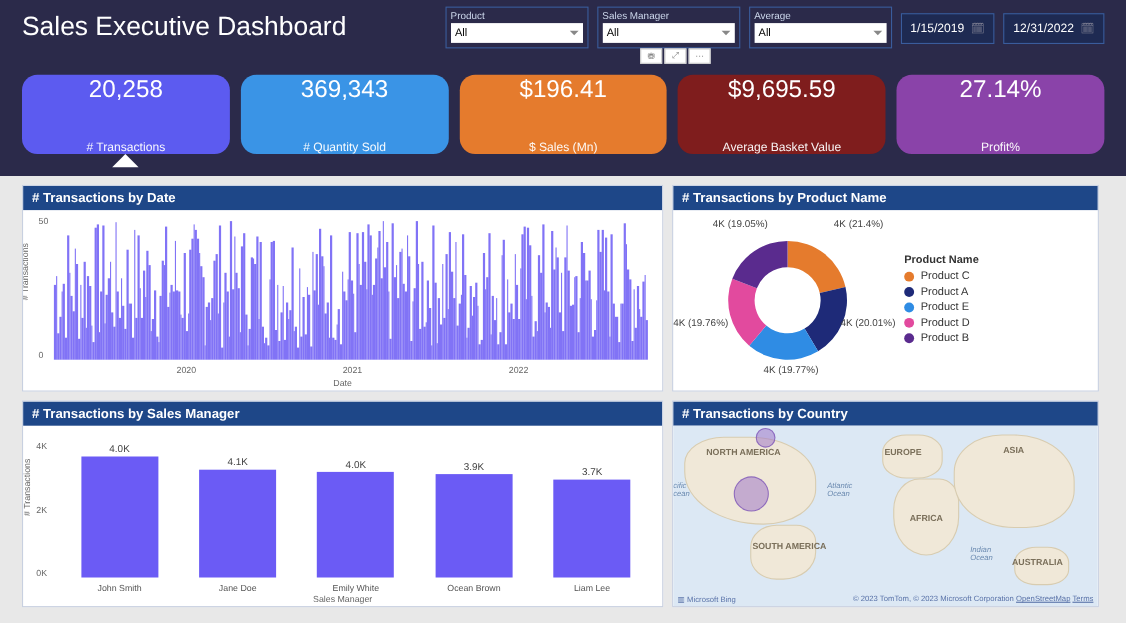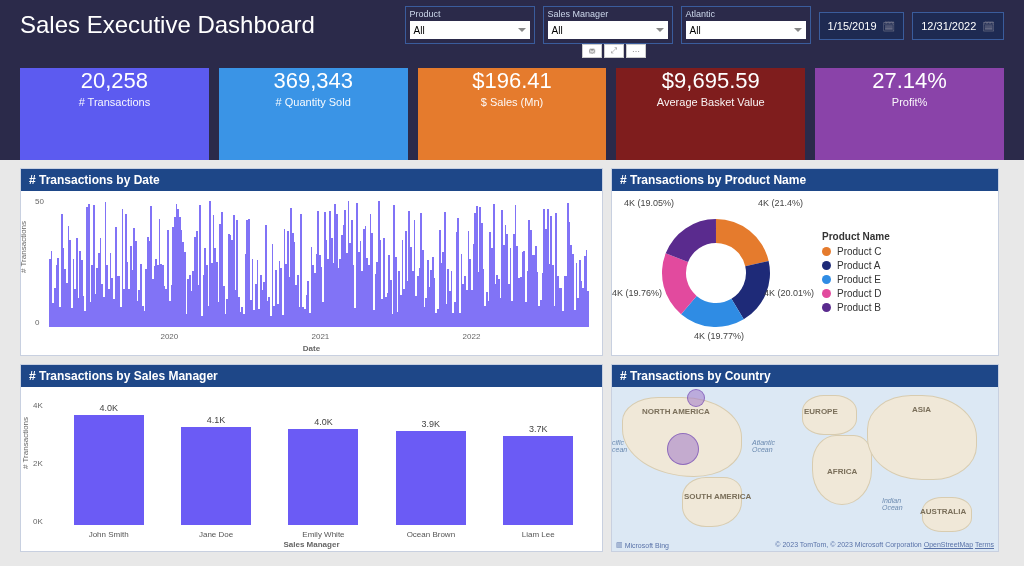--- a/index.html
+++ b/index.html
@@ -74,28 +74,29 @@
   .kpi-strip {
     background: #2b2a4a;
     height: 120px;
     padding: 18px 20px 30px 20px;
     display: flex;
     gap: 10px;
     position: relative;
   }
   .kpi {
     flex: 1;
-    height: 92px;
+    height: 72px;
     display: flex;
     flex-direction: column;
     align-items: center;
-    justify-content: flex-start;
+    justify-content: space-between;
     color: #fff;
     text-align: center;
     position: relative;
+    border-radius: 14px;
   }
   .kpi-val { font-size: 22px; font-weight: 400; }
   .kpi-label { font-size: 11px; margin-top: 2px; opacity: 0.95; }
   .kpi-transactions { background: #5c5bf0; }
   .kpi-quantity { background: #3a94e6; }
   .kpi-sales { background: #e57b2d; }
   .kpi-basket { background: #7f1d1d; }
   .kpi-profit { background: #b09c10; }
   .kpi-pct { background: #8a43a9; }
 
@@ -175,21 +176,20 @@
     color: #666;
     white-space: nowrap;
   }
   .x-label {
     position: absolute;
     bottom: 2px;
     left: 50%;
     transform: translateX(-50%);
     font-size: 8px;
     color: #666;
-    font-weight: bold;
   }
   .y-tick {
     position: absolute;
     font-size: 8px;
     color: #666;
     left: 14px;
   }
   .x-tick {
     position: absolute;
     font-size: 8px;
@@ -323,21 +323,21 @@
       </div>
     </div>
     <div class="filter-box">
       <div class="filter-label">Sales Manager</div>
       <div class="filter-select">
         <span>All</span>
         <span class="chevron"></span>
       </div>
     </div>
     <div class="filter-box">
-      <div class="filter-label">Atlantic</div>
+      <div class="filter-label">Average</div>
       <div class="filter-select">
         <span>All</span>
         <span class="chevron"></span>
       </div>
     </div>
     <div class="date-box">
       <span>1/15/2019</span>
       <span class="cal-icon">🗓</span>
     </div>
     <div class="date-box">
@@ -721,21 +721,21 @@
     <div class="card-body">
       <div class="donut-wrap">
         <div class="donut-area">
           <svg id="donut-svg" width="120" height="120" viewBox="0 0 120 120" style="position:absolute;left:40px;top:15px">
               <path d="M 60 6 A 54 54 0 0 1 112.62445113047517 47.889378908733406 L 89.23580618359732 53.27187717151856 A 30 30 0 0 0 60 30 Z" fill="#e57b2d"></path>
               <path d="M 112.62445113047517 47.889378908733406 A 54 54 0 0 1 87.75063414862781 106.32388481495278 L 75.4170189714599 85.73549156386265 A 30 30 0 0 0 89.23580618359732 53.27187717151856 Z" fill="#1e2a78"></path>
               <path d="M 87.75063414862781 106.32388481495278 A 54 54 0 0 1 25.11074377984832 101.21577125815563 L 40.61707987769351 82.89765069897535 A 30 30 0 0 0 75.4170189714599 85.73549156386265 Z" fill="#2f8ce4"></path>
               <path d="M 25.11074377984832 101.21577125815563 A 54 54 0 0 1 9.717485691566843 40.31069440477356 L 32.06526982864825 49.06149689154087 A 30 30 0 0 0 40.61707987769351 82.89765069897535 Z" fill="#e24a9e"></path>
               <path d="M 9.717485691566843 40.31069440477356 A 54 54 0 0 1 59.966070801573665 6.000010659172403 L 59.981150445318704 30.000005921762448 A 30 30 0 0 0 32.06526982864825 49.06149689154087 Z" fill="#5a2b8e"></path>
             </svg>
-          <span class="donut-lbl" style="top:0px;  left:8px">4K (19.05%)</span>
+          <span class="donut-lbl" style="top:0px;  left:32px">4K (19.05%)</span>
           <span class="donut-lbl" style="top:0px;  left:142px">4K (21.4%)</span>
           <span class="donut-lbl" style="top:90px; left:148px">4K (20.01%)</span>
           <span class="donut-lbl" style="top:133px;left:78px">4K (19.77%)</span>
           <span class="donut-lbl" style="top:90px; left:-4px">4K (19.76%)</span>
         </div>
         <div class="legend">
           <div class="legend-title">Product Name</div>
           <div id="legend-items">
               <div class="legend-item">
                 <span class="sw" style="background:#e57b2d"></span>

